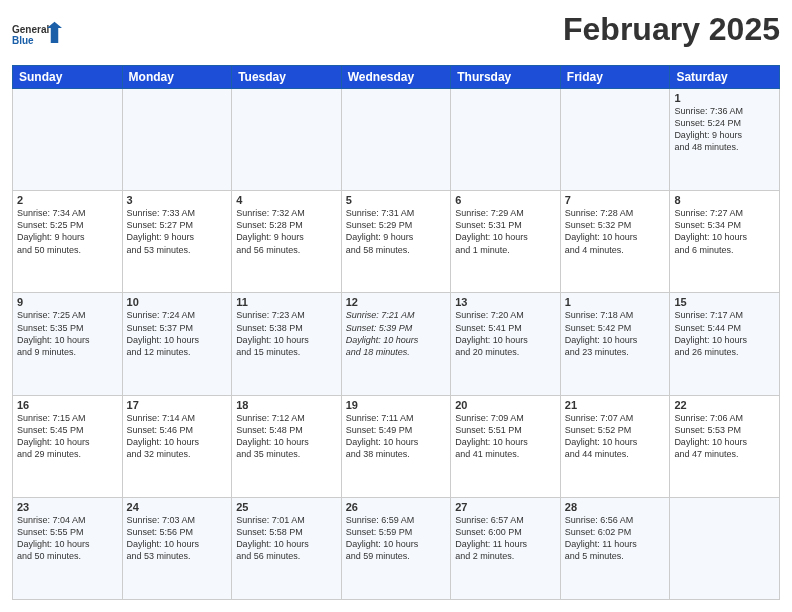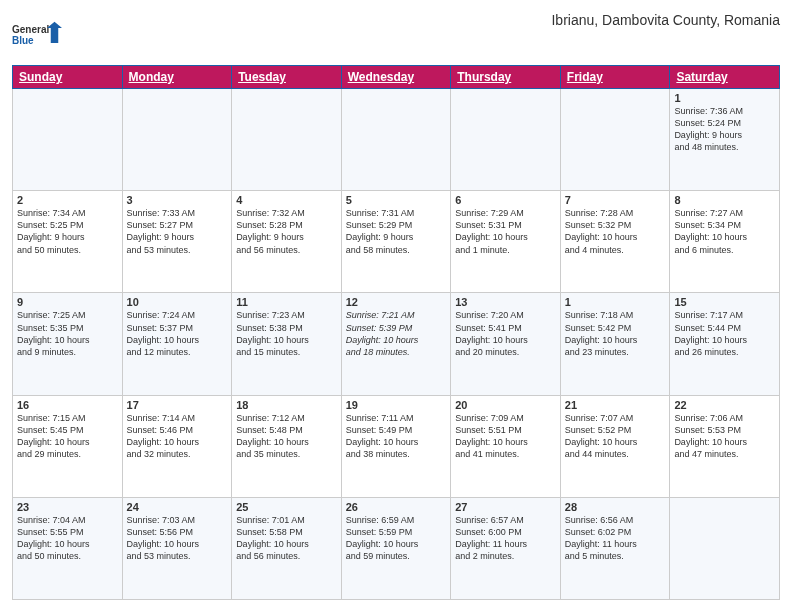--- a/index.html
+++ b/index.html
@@ -66,21 +66,21 @@
     }
     .calendar td.empty {
       background: #f9f9f9;
     }
     .calendar tr:nth-child(odd) td {
       background: #f5f8fc;
     }
     .calendar tr:nth-child(even) td {
       background: #fff;
     }
-    .calendar thead tr th { background: #be185d; text-decoration: underline; }
+    .calendar thead tr th { background: #1d4ed8; }
     .day-num {
       font-size: 11px;
       font-weight: bold;
       display: block;
       margin-bottom: 1px;
     }
     .day-detail {
       font-size: 9px;
       line-height: 1.35;
       color: #333;
@@ -100,21 +100,21 @@
 <div class="page">
   <div class="header">
     <div class="logo">
   <svg width="50" height="45" viewBox="0 0 80 45">
     <text x="0" y="20" font-size="16" font-weight="bold" fill="#333">General</text>
     <text x="0" y="38" font-size="16" font-weight="bold" fill="#1a5fa8">Blue</text>
     <polygon points="68,2 80,12 74,12 74,36 62,36 62,12 56,12" fill="#1a5fa8"></polygon>
   </svg>
 </div>
     <div class="title-block">
-      <div class="location">Ibrianu, Dambovita County, Romania</div>
+      <div class="month-year">February 2025</div>
     </div>
   </div>
 
   <table class="calendar">
     <thead>
       <tr>
       <th>Sunday</th>
           <th>Monday</th>
           <th>Tuesday</th>
           <th>Wednesday</th>

